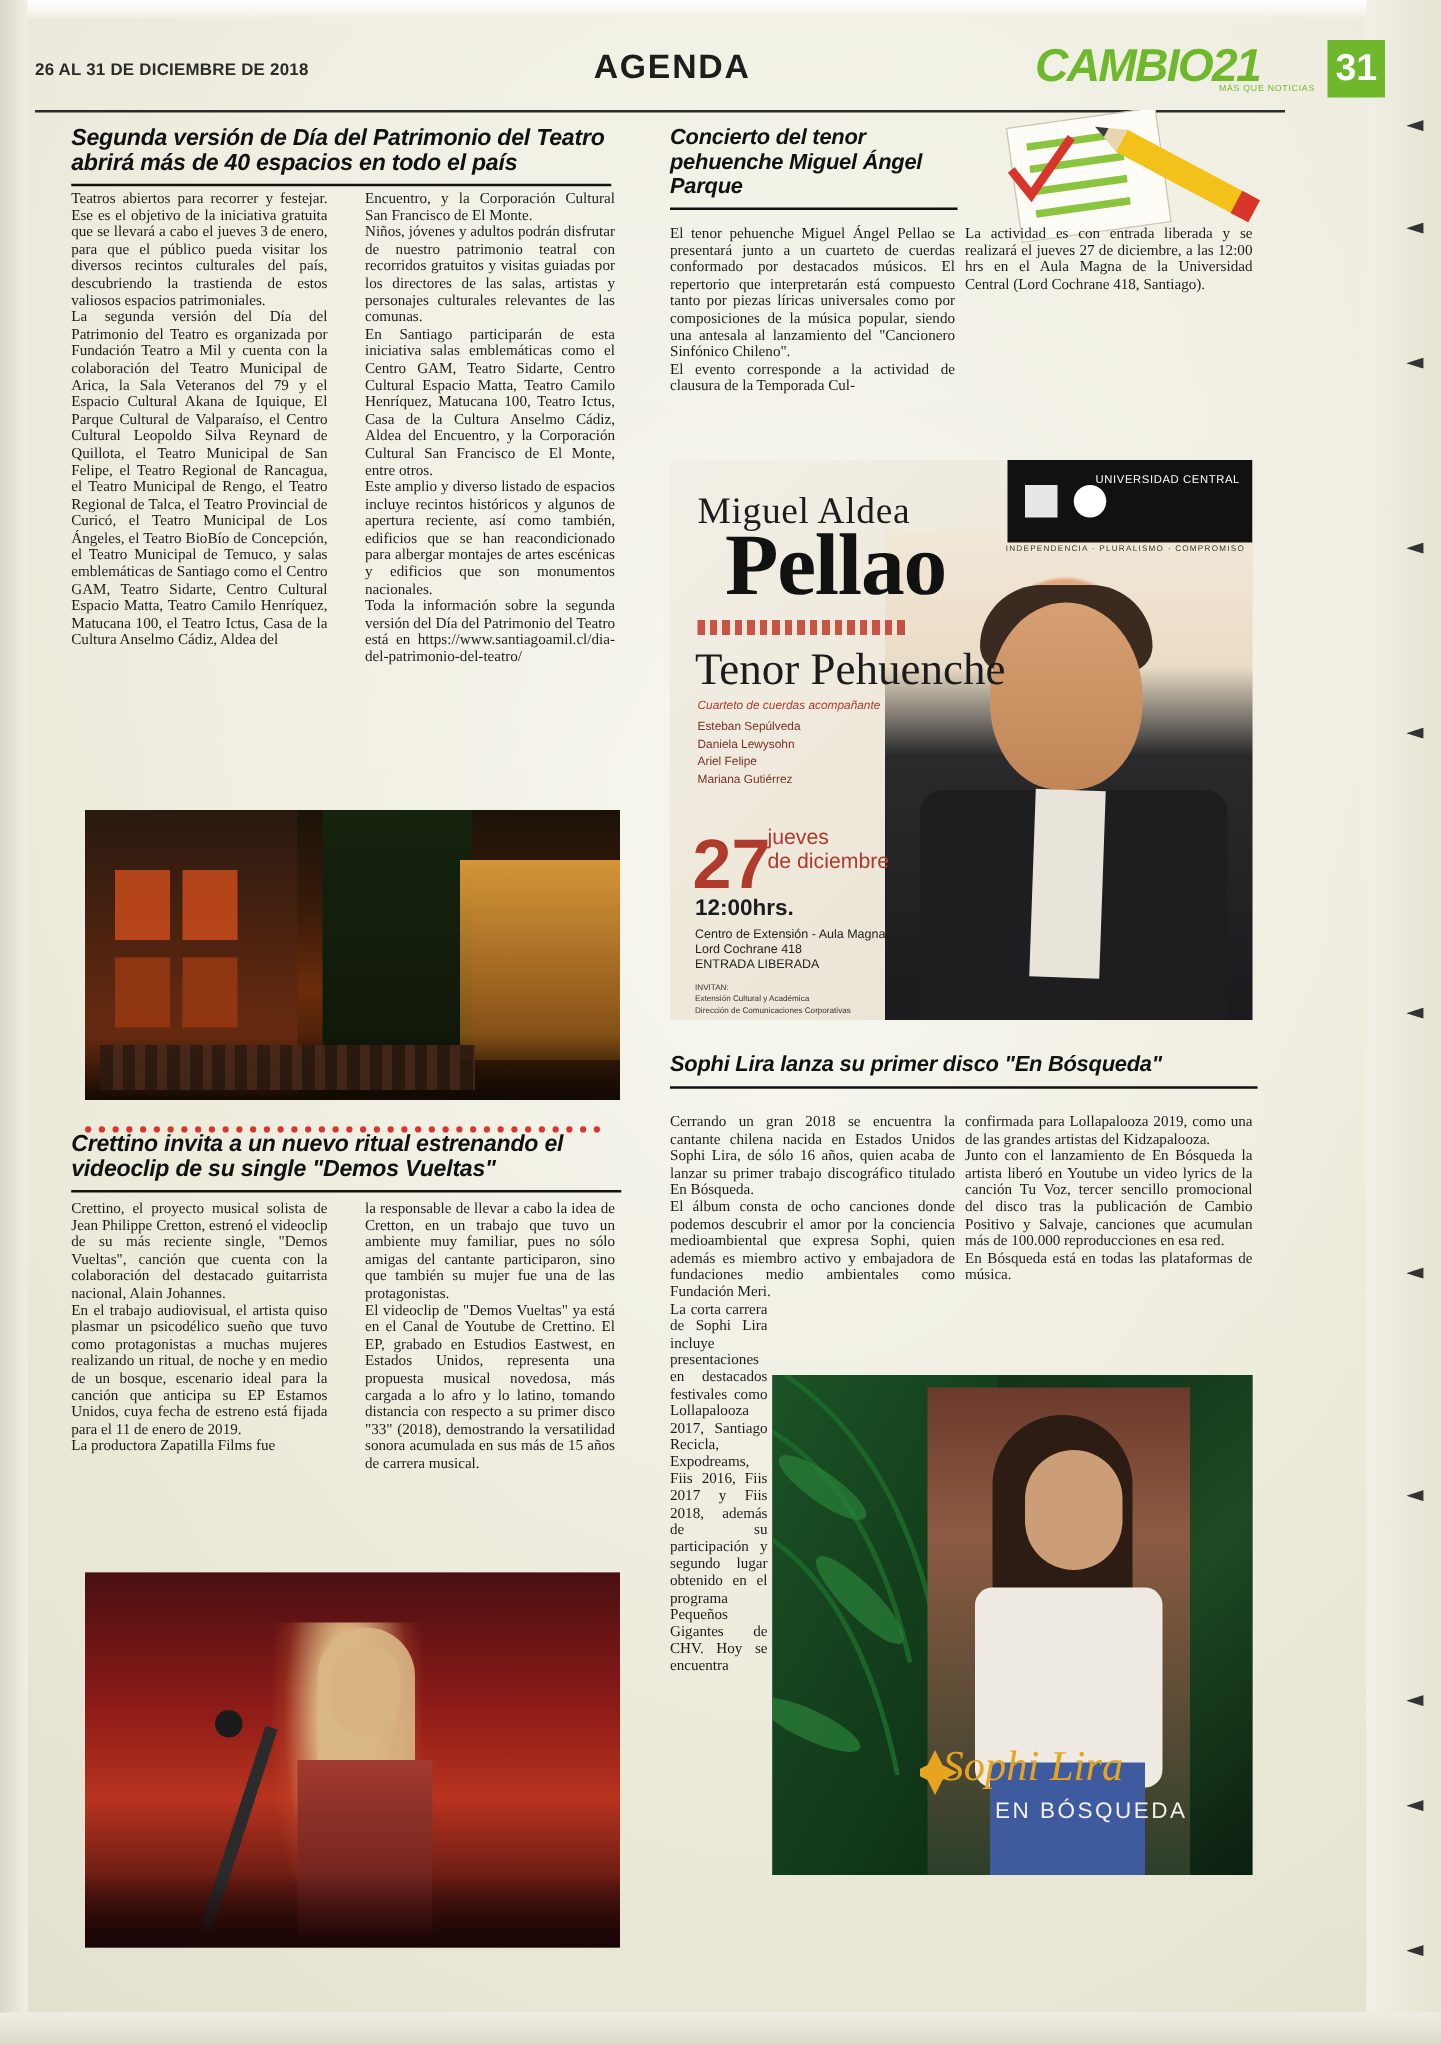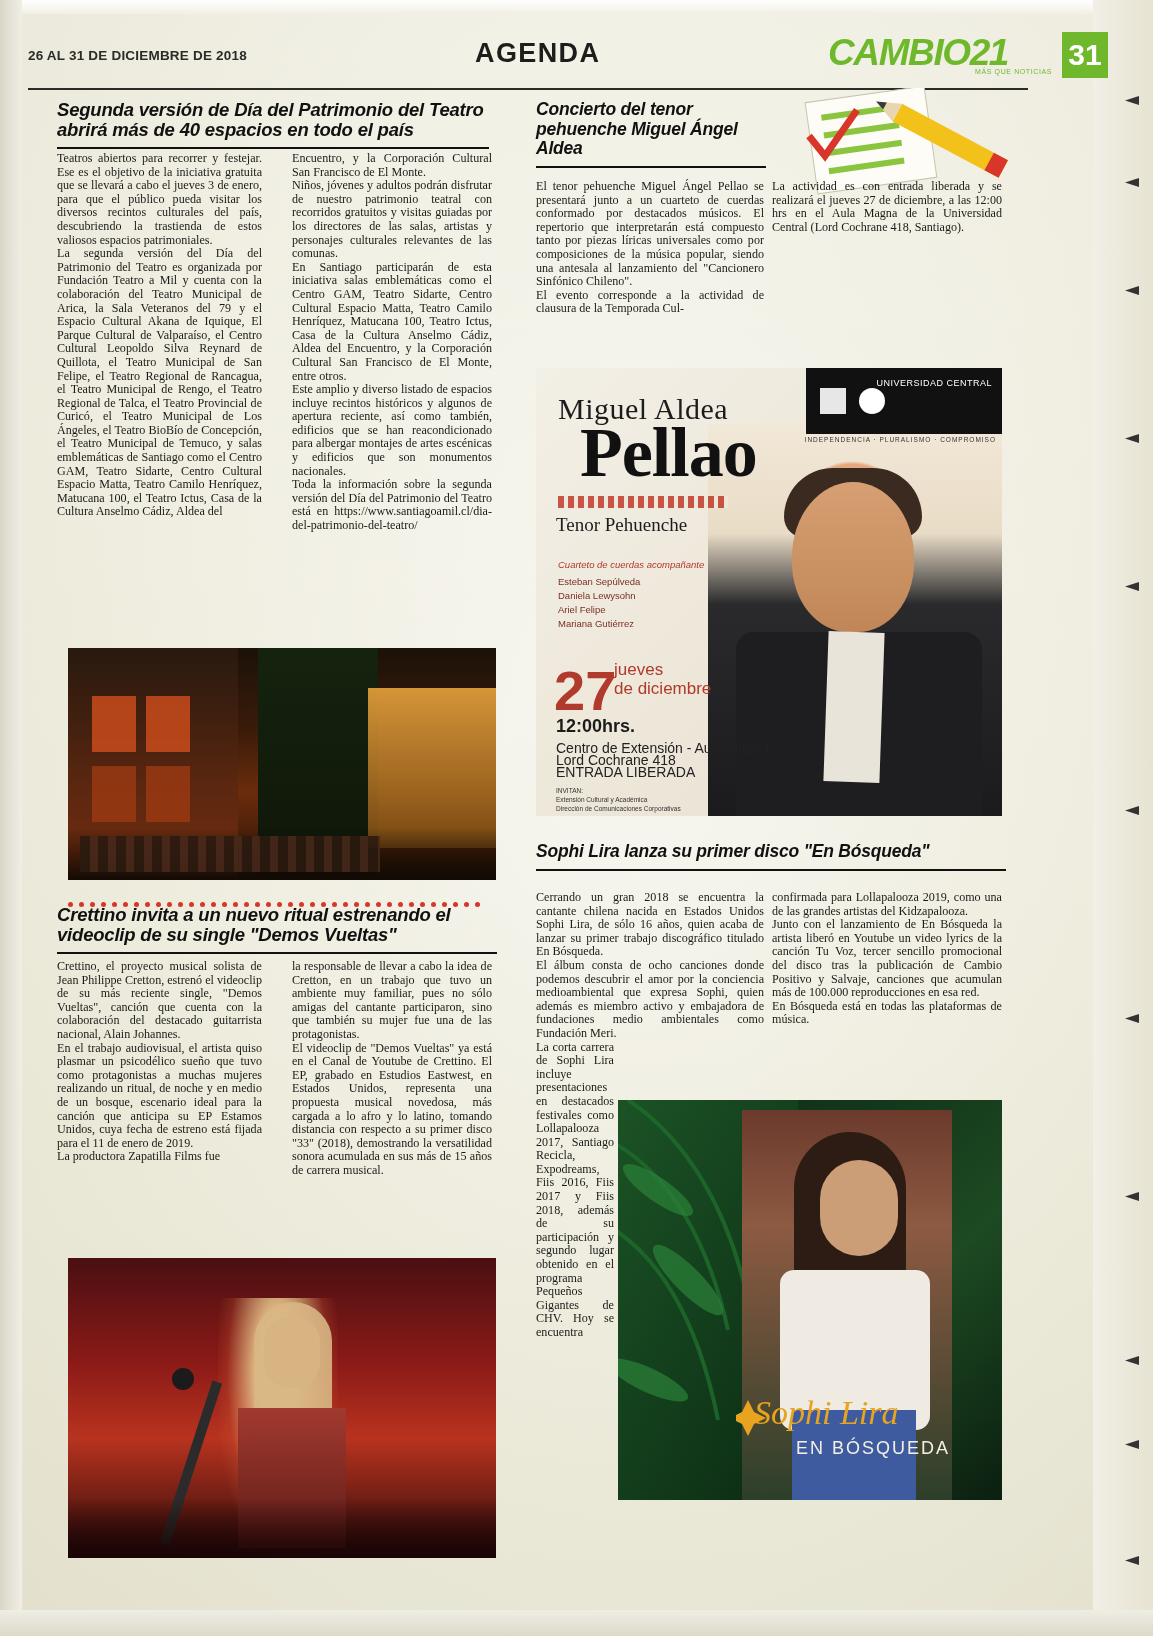--- a/index.html
+++ b/index.html
@@ -52,27 +52,27 @@
   .caption-dots{position:absolute;height:6px;}
   .dot{width:5px;height:5px;border-radius:50%;background:#d8362a;display:inline-block;margin-right:6px;}
 
   
   .poster{position:absolute;left:536px;top:368px;width:466px;height:448px;overflow:hidden;
     background:linear-gradient(135deg,#f2efe6 0%,#efe9dc 40%,#e6ded0 100%);}
   .poster .pname{position:absolute;left:22px;top:24px;font-family:"Liberation Serif",serif;font-size:30px;color:#1c1c1c;letter-spacing:.5px;}
   .poster .pbig{position:absolute;left:18px;top:50px;font-family:"Liberation Serif",serif;font-weight:bold;font-size:70px;line-height:70px;color:#111;letter-spacing:-1px;margin-left:26px;}
   .poster .weave{position:absolute;left:22px;top:128px;width:170px;height:12px;
     background:repeating-linear-gradient(90deg,#c0392b 0 6px,#f0e6d8 6px 10px);opacity:.85;}
-  .poster .ptenor{position:absolute;left:20px;top:146px;font-family:"Liberation Serif",serif;font-size:19px;color:#1c1c1c;}
+  .poster .ptenor{position:absolute;left:20px;top:146px;font-family:"Liberation Serif",serif;font-size:36px;color:#1c1c1c;}
   .poster .quart{position:absolute;left:22px;top:190px;font-size:9.5px;line-height:14px;color:#7a2f24;font-family:"Liberation Sans",sans-serif;}
   .poster .quart .t{color:#b03a2b;font-style:italic;margin-bottom:3px;display:block;}
   .poster .daynum{position:absolute;left:18px;top:290px;font-family:"Liberation Sans",sans-serif;font-weight:bold;font-size:56px;color:#b03a2b;}
   .poster .dayword{position:absolute;left:78px;top:292px;font-family:"Liberation Sans",sans-serif;font-size:17px;color:#b03a2b;line-height:19px;}
   .poster .hour{position:absolute;left:20px;top:348px;font-family:"Liberation Sans",sans-serif;font-weight:bold;font-size:18px;color:#1c1c1c;}
-  .poster .addr{position:absolute;left:20px;top:374px;font-family:"Liberation Sans",sans-serif;font-size:14px;line-height:12px;color:#222;}
+  .poster .addr{position:absolute;left:20px;top:374px;font-family:"Liberation Sans",sans-serif;font-size:10px;line-height:12px;color:#222;}
   .poster .invitan{position:absolute;left:20px;top:418px;font-family:"Liberation Sans",sans-serif;font-size:6.5px;line-height:9px;color:#333;}
   .poster .ucbar{position:absolute;right:0;top:0;width:196px;height:66px;background:#111;color:#fff;}
   .poster .ucbar .uc1{position:absolute;right:10px;top:10px;font-family:"Liberation Sans",sans-serif;font-size:9px;text-align:right;line-height:11px;letter-spacing:.5px;}
   .poster .ucsub{position:absolute;right:6px;top:68px;font-family:"Liberation Sans",sans-serif;font-size:6.5px;color:#333;letter-spacing:1px;}
   .poster .portrait{position:absolute;right:-6px;bottom:0;width:300px;height:392px;
      background:
       radial-gradient(circle at 48% 24%, #e3a87e 0 16%, rgba(227,168,126,0) 17%),
       linear-gradient(180deg,#f2e8d8 0%, #e9dcc6 28%, #2a2a2c 46%, #1b1b1d 100%);
   }
   .poster .face{position:absolute;left:84px;top:58px;width:122px;height:150px;border-radius:50% 50% 46% 46%;
@@ -176,21 +176,21 @@
     <div style="position:absolute;left:150px;top:40px;width:120px;height:250px;background:radial-gradient(ellipse at 50% 30%, #e8c98f 0 22%, rgba(200,90,50,0.25) 60%, rgba(0,0,0,0) 75%);"></div>
     <div style="position:absolute;left:196px;top:58px;width:56px;height:72px;border-radius:26px;background:#caa06a;"></div>
     <div style="position:absolute;left:186px;top:44px;width:78px;height:120px;border-radius:40px 40px 10px 10px;background:#d8b684;opacity:.9;"></div>
     <div style="position:absolute;left:170px;top:150px;width:108px;height:140px;background:linear-gradient(180deg,#a23a2e,#5d1b18);"></div>
     <div style="position:absolute;left:118px;top:120px;width:10px;height:170px;background:#2b2b2b;transform:rotate(18deg);"></div>
     <div style="position:absolute;left:104px;top:110px;width:22px;height:22px;border-radius:50%;background:#1b1b1b;"></div>
     <div style="position:absolute;left:0;bottom:0;width:428px;height:60px;background:linear-gradient(0deg,#190505,rgba(25,5,5,0));"></div>
   </div>
 
   <div style="position:absolute;left:536px;top:100px;width:230px;">
-    <h2 class="head small">Concierto del tenor pehuenche Miguel Ángel Aldea</h2>
+    <h2 class="head small">Concierto del tenor pehuenche Miguel Ángel Parque</h2>
     <div class="hr-head"></div>
   </div>
   <div class="col" style="left:536px;top:180px;width:228px;">
     <p>El tenor pehuenche Miguel Ángel Pellao se presentará junto a un cuarteto de cuerdas conformado por destacados músicos. El repertorio que interpretarán está compuesto tanto por piezas líricas universales como por composiciones de la música popular, siendo una antesala al lanzamiento del "Cancionero Sinfónico Chileno".</p>
     <p>El evento corresponde a la actividad de clausura de la Temporada Cul-</p>
   </div>
   <div class="col" style="left:772px;top:180px;width:230px;">
     <p>La actividad es con entrada liberada y se realizará el jueves 27 de diciembre, a las 12:00 hrs en el Aula Magna de la Universidad Central (Lord Cochrane 418, Santiago).</p>
   </div>
 

